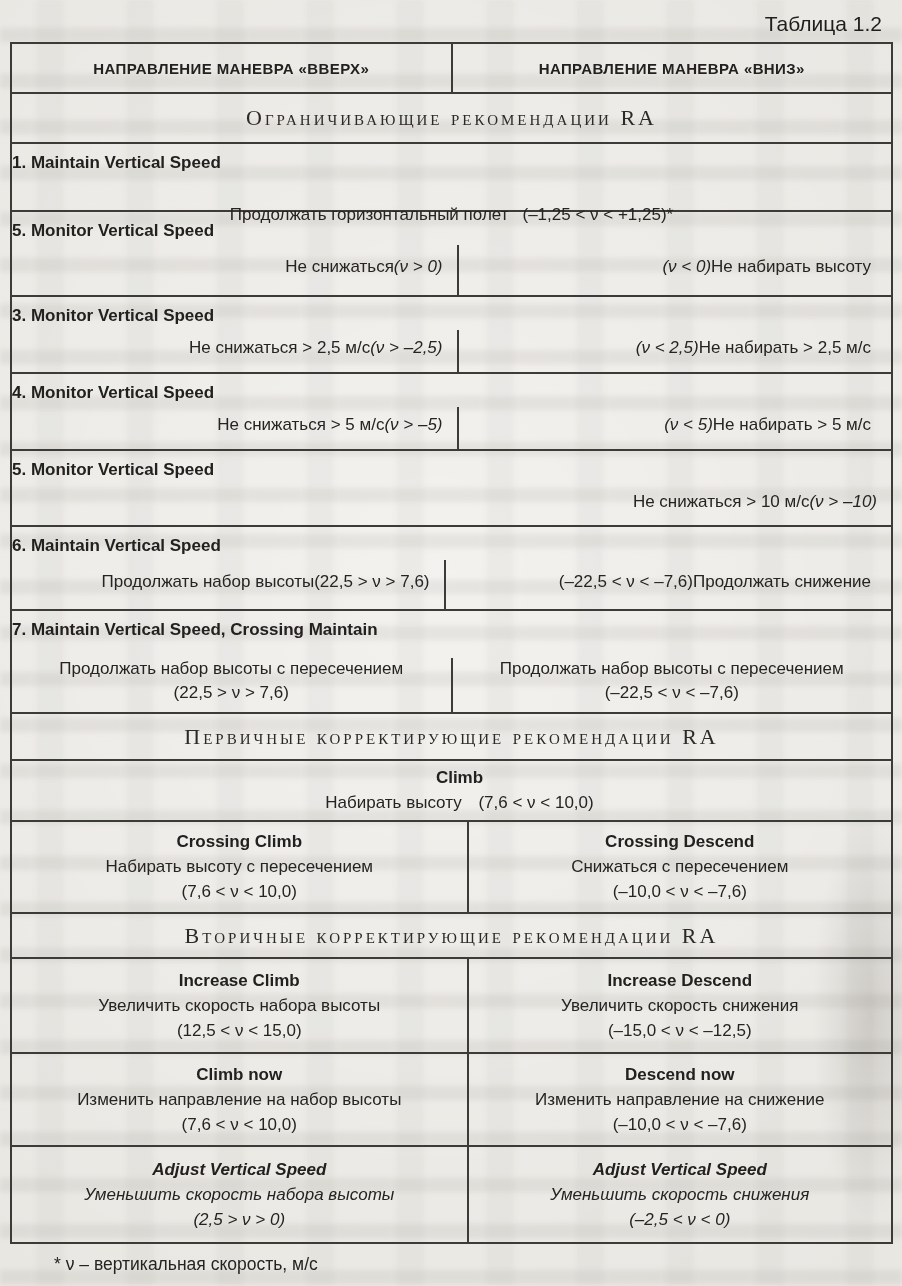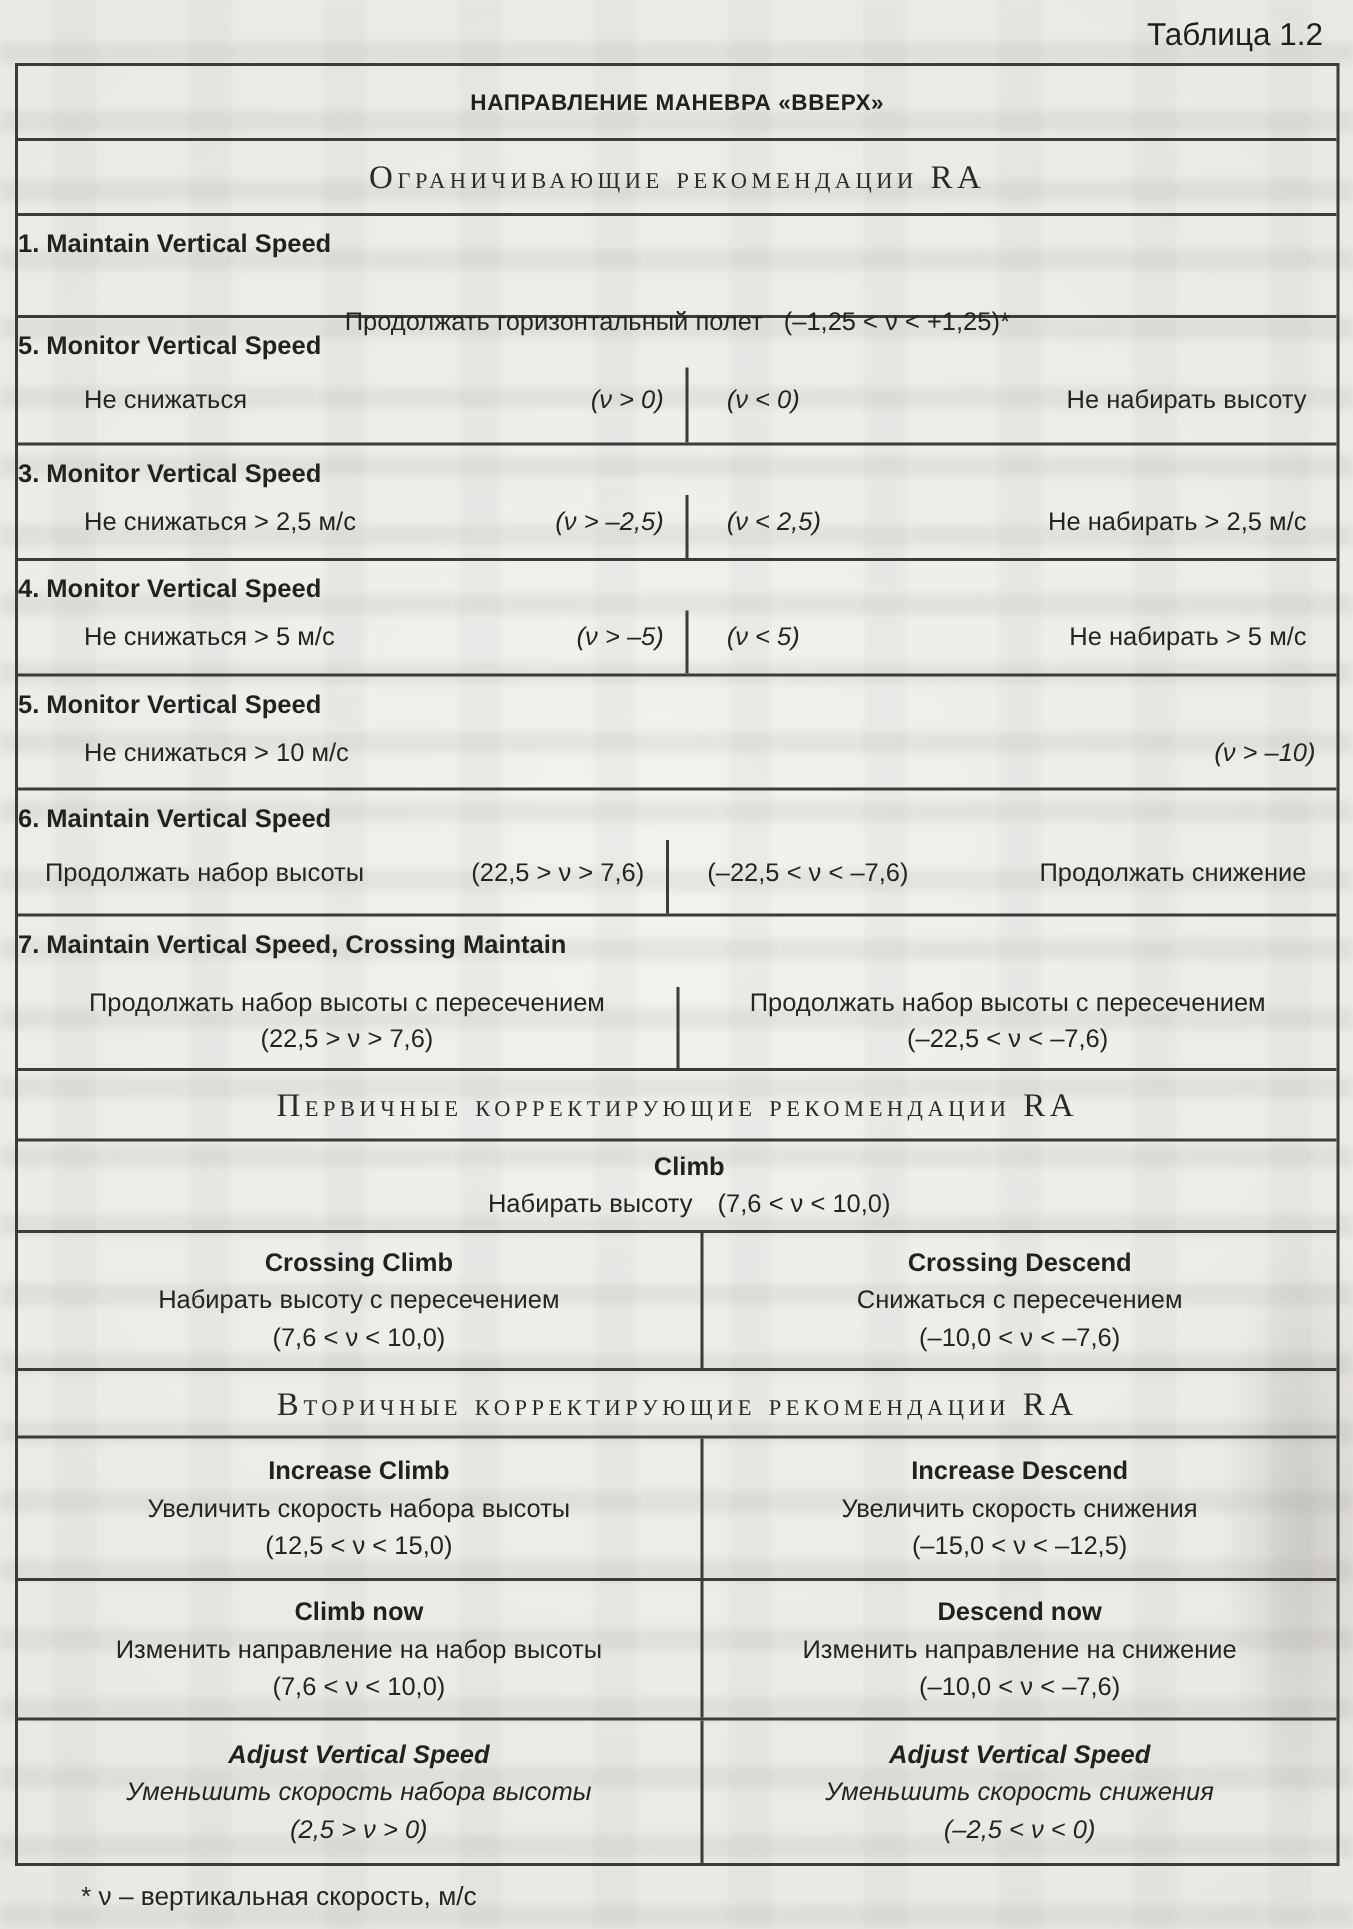--- a/index.html
+++ b/index.html
@@ -63,21 +63,21 @@
     text-align:left;font-weight:bold;font-size:17px;color:#23211f;
     padding-top:9px;
   }
   .fullline{
     flex:1;display:flex;align-items:center;justify-content:center;
     font-size:17px;padding-bottom:6px;margin-top:32px;
   }
   .fullline .formula{margin-left:14px;}
   .halves{flex:1;display:flex;align-items:stretch;margin-top:4px;}
   .half{
-    flex:1;display:flex;align-items:center;justify-content:space-between;
+    flex:1;display:flex;align-items:center;justify-content:flex-end;
     font-size:17px;box-sizing:border-box;
   }
   .half.lhalf{padding:0 14px 6px 44px;}
   .half.rhalf{padding:0 20px 6px 26px;border-left:2px solid #3d3b38;}
   .ital .formula{font-style:italic;}
   
   .half.stack{flex-direction:column;justify-content:center;gap:4px;padding:0 12px 8px 12px;margin-top:14px;}
   .half.stack div{text-align:center;}
   
   .pairrow{flex-direction:row;}
@@ -102,20 +102,21 @@
 
 <div class="bleed"></div>
 <div class="smudge"></div>
 
 <div class="page-label">Таблица 1.2</div>
 
 <div class="tbl">
 
   <div class="row colhead">
     <div class="cell">НАПРАВЛЕНИЕ МАНЕВРА «ВВЕРХ»</div>
+    <div class="cell bl">НАПРАВЛЕНИЕ МАНЕВРА «ВНИЗ»</div>
   </div>
 
   <div class="row band b1">Ограничивающие рекомендации RA</div>
 
   <div class="row h-r1">
     <div class="en">1. Maintain Vertical Speed</div>
     <div class="fullline">
       <span>Продолжать горизонтальный полет</span>
       <span class="formula">(–1,25 &lt; ν &lt; +1,25)*</span>
     </div>

